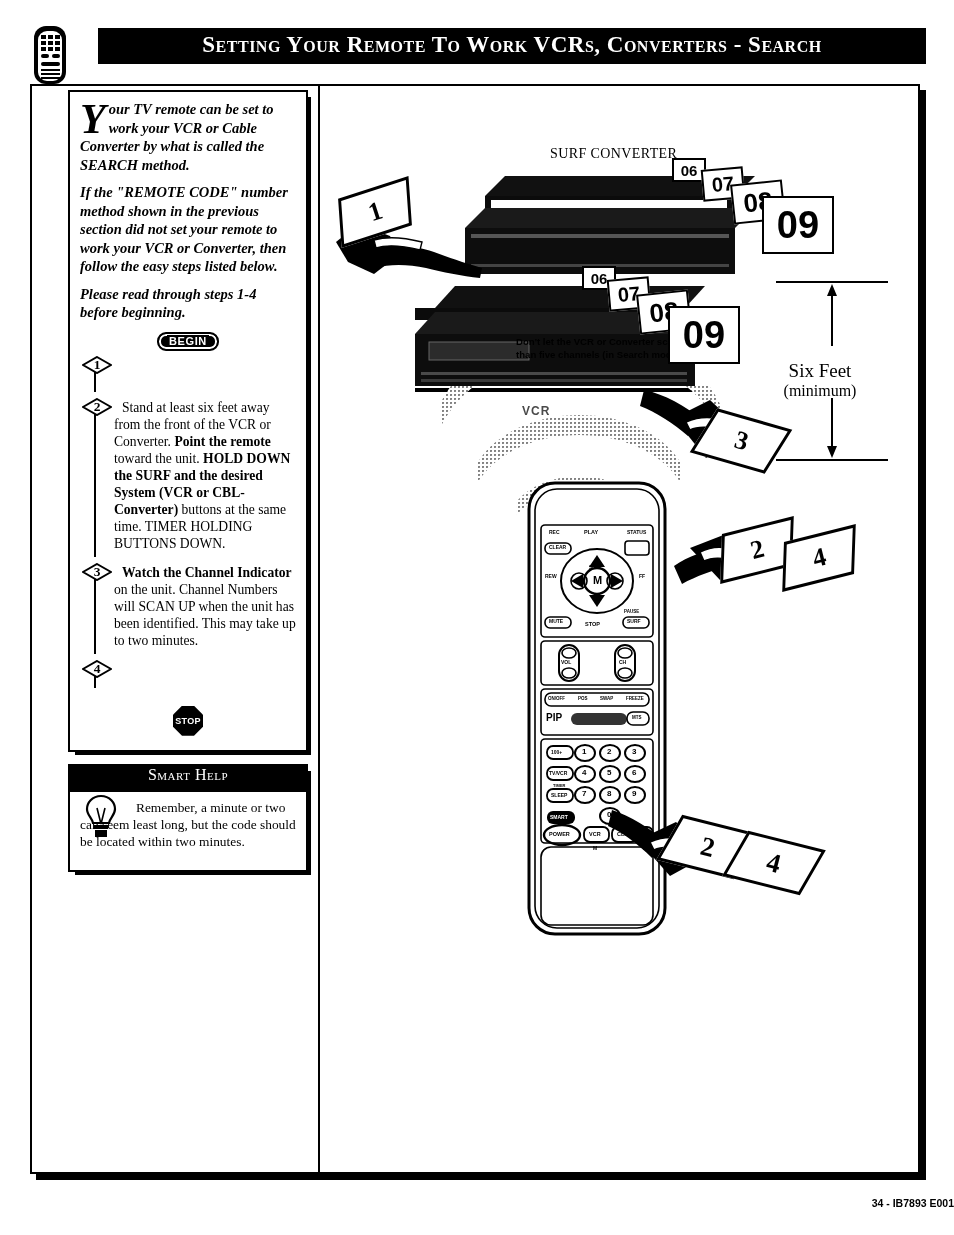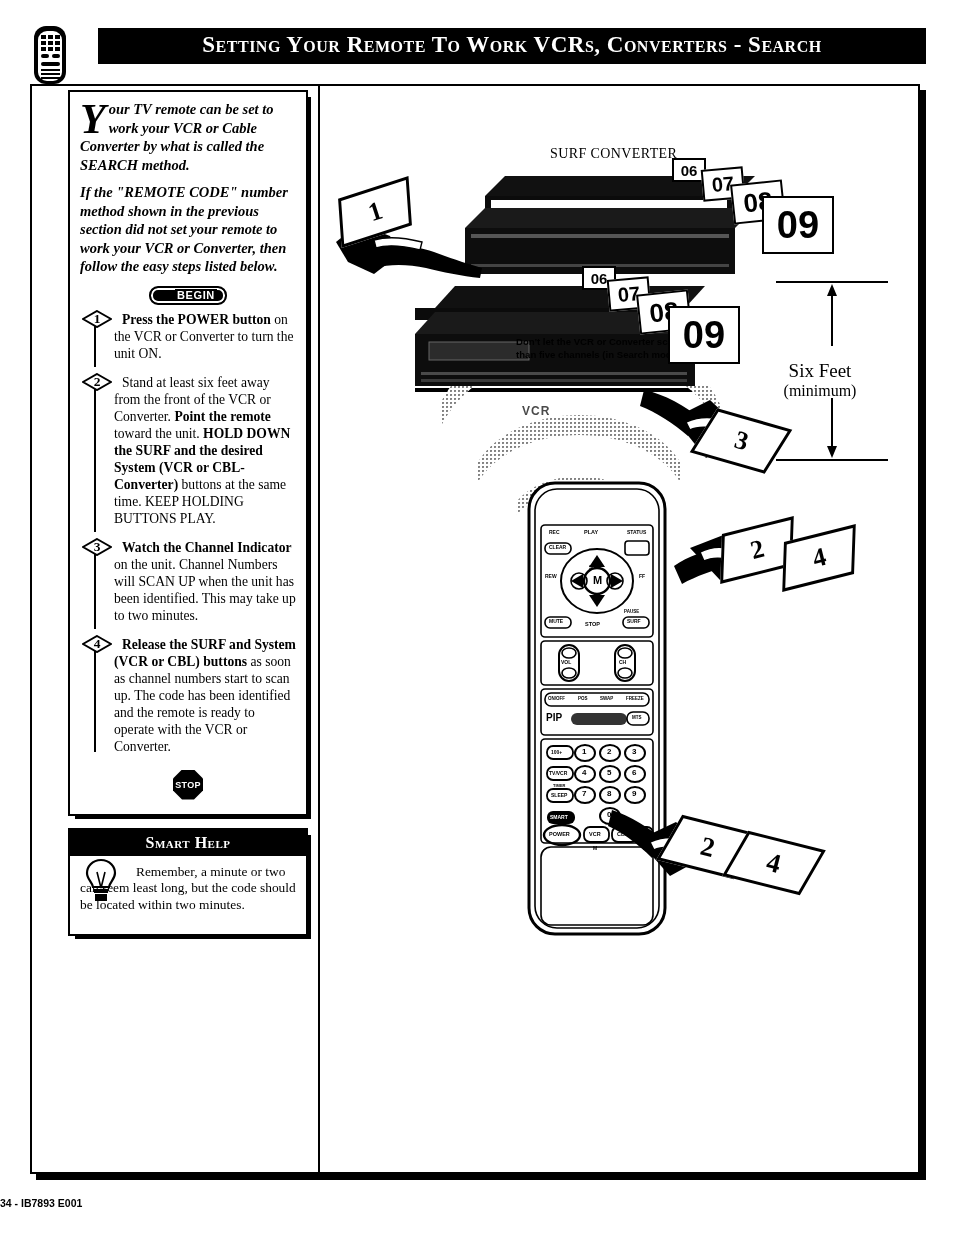--- a/index.html
+++ b/index.html
@@ -74,21 +74,21 @@
   }
   .intro-strong { font-weight:700; font-style:italic; }
 
   #begin-wrap { text-align:center; margin:2px 0 1px 0; }
   #begin-badge {
     display:inline-block;
     border:2px solid #000; border-radius:9px;
     background:#000; color:#fff;
     font-family:"Liberation Sans", sans-serif;
     font-size:11px; font-weight:700; letter-spacing:.6px;
-    padding:1px 8px 2px 24px;
+    padding:1px 8px 2px 8px;
     box-shadow:0 0 0 2px #fff inset;
   }
   #begin-badge span{
      display:block; background:#000; color:#fff; padding:0 2px;
   }
 
   .step {
     position:relative; padding-left:34px; margin-top:7px;
     min-height:30px;
   }
@@ -126,22 +126,22 @@
   #smart-help::after {
     content:""; position:absolute; right:-5px; top:5px;
     width:5px; height:100%; background:#000;
   }
   #smart-help::before {
     content:""; position:absolute; left:5px; bottom:-5px;
     width:100%; height:5px; background:#000;
   }
   #smart-help-header {
     background:#000; color:#fff; height:26px;
-    display:flex; align-items:center; justify-content:center;
-    font-variant:small-caps; font-size:16px; font-weight:700;
+    display:flex; align-items:flex-start; justify-content:center;
+    font-variant:small-caps; font-size:16px; font-weight:400;
     letter-spacing:.5px;
   }
   #smart-help-body { padding:8px 10px 12px 10px; position:relative; }
   #bulb-icon { position:absolute; left:14px; top:2px; width:34px; height:46px; }
   .sh-p { font-size:13.4px; line-height:1.26; margin:0 0 8px 0; }
   #sh-first { text-indent:56px; }
 
   
   #illustration {
     position:absolute; left:318px; top:86px; width:600px; height:1086px;
@@ -177,22 +177,22 @@
     position:absolute; left:196px; top:250px; width:215px;
     font-family:"Liberation Sans", sans-serif;
     font-size:9.6px; font-weight:700; line-height:1.35;
   }
 
   
   #remote { position:absolute; left:207px; top:395px; width:140px; height:455px; }
   .btn-lbl { font-family:"Liberation Sans", sans-serif; font-weight:700; }
 
   #footer {
-    position:absolute; left:0; right:0; top:1197px; text-align:left;
-    font-family:"Liberation Sans", sans-serif; font-size:10.5px; font-weight:700;
+    position:absolute; left:0; right:0; top:1197px; text-align:right;
+    font-family:"Liberation Sans", sans-serif; font-size:10.5px; font-weight:700;padding-left:16px;
   }
 </style>
 </head>
 <body>
 
 <div id="remote-badge">
   <svg viewBox="0 0 44 62" width="44" height="62">
     <rect x="6" y="2" width="32" height="58" rx="12" ry="12" fill="#000"></rect>
     <rect x="10" y="7" width="24" height="50" rx="9" ry="9" fill="#fff"></rect>
     <g fill="#000">
@@ -223,49 +223,47 @@
 <div id="page-frame"></div>
 
 <div id="left-col">
 
   <div class="panel" id="steps-panel">
 
     <p class="intro-p" id="intro-first">
       <span id="dropcap">Y</span><span>our TV remote can be set to work your VCR or Cable Converter by what is called the SEARCH method.</span>
     </p>
     <p class="intro-p">If the "REMOTE CODE" number method shown in the previous section did not set your remote to work your VCR or Converter, then follow the easy steps listed below.</p>
+    <p class="intro-p intro-strong">Please read through steps 1-4 before beginning.</p>
 
     <div id="begin-wrap">
       <span id="begin-badge"><span>BEGIN</span></span>
     </div>
 
     <div class="step">
       <div class="step-line"></div>
       <div class="step-diamond">
         <svg viewBox="0 0 30 18" width="30" height="18">
             <polygon points="15,1 29,9 15,17 1,9" fill="#fff" stroke="#000" stroke-width="2"></polygon>
           </svg>
         <span class="dnum">1</span>
       </div>
-      <p class="step-text">
-        <b>Press the POWER button</b><span> on the VCR or Converter to turn the unit ON.</span>
-      </p>
     </div>
 
     <div class="step" style="margin-top:12px;">
       <div class="step-line"></div>
       <div class="step-diamond">
         <svg viewBox="0 0 30 18" width="30" height="18">
             <polygon points="15,1 29,9 15,17 1,9" fill="#fff" stroke="#000" stroke-width="2"></polygon>
           </svg>
         <span class="dnum">2</span>
       </div>
       <p class="step-text">
         <span>Stand at least six feet away from the front of the VCR or Converter.</span>
-        <b>Point the remote</b><span> toward the unit. </span><b>HOLD DOWN the SURF and the desired System (VCR or CBL-Converter)</b><span> buttons at the same time. KEEP HOLDING BUTTONS PLAY.</span>
+        <b>Point the remote</b><span> toward the unit. </span><b>HOLD DOWN the SURF and the desired System (VCR or CBL-Converter)</b><span> buttons at the same time. TIMER HOLDING BUTTONS DOWN.</span>
       </p>
     </div>
 
     <div class="step" style="margin-top:12px;">
       <div class="step-line"></div>
       <div class="step-diamond">
         <svg viewBox="0 0 30 18" width="30" height="18">
             <polygon points="15,1 29,9 15,17 1,9" fill="#fff" stroke="#000" stroke-width="2"></polygon>
           </svg>
         <span class="dnum">3</span>
@@ -276,23 +274,20 @@
     </div>
 
     <div class="step" style="margin-top:12px;">
       <div class="step-line" style="bottom:4px;"></div>
       <div class="step-diamond">
         <svg viewBox="0 0 30 18" width="30" height="18">
             <polygon points="15,1 29,9 15,17 1,9" fill="#fff" stroke="#000" stroke-width="2"></polygon>
           </svg>
         <span class="dnum">4</span>
       </div>
-      <p class="step-text">
-        <b>Release the SURF and System (VCR or CBL) buttons</b><span> as soon as channel numbers start to scan up.  The code has been identified and the remote is ready to operate with the VCR or Converter.</span>
-      </p>
     </div>
 
     <div id="stop-wrap">
       <span id="stop-badge">STOP</span>
     </div>
   </div>
 
   <div id="smart-help">
     <div id="smart-help-header">
       <span>Smart Help</span>

